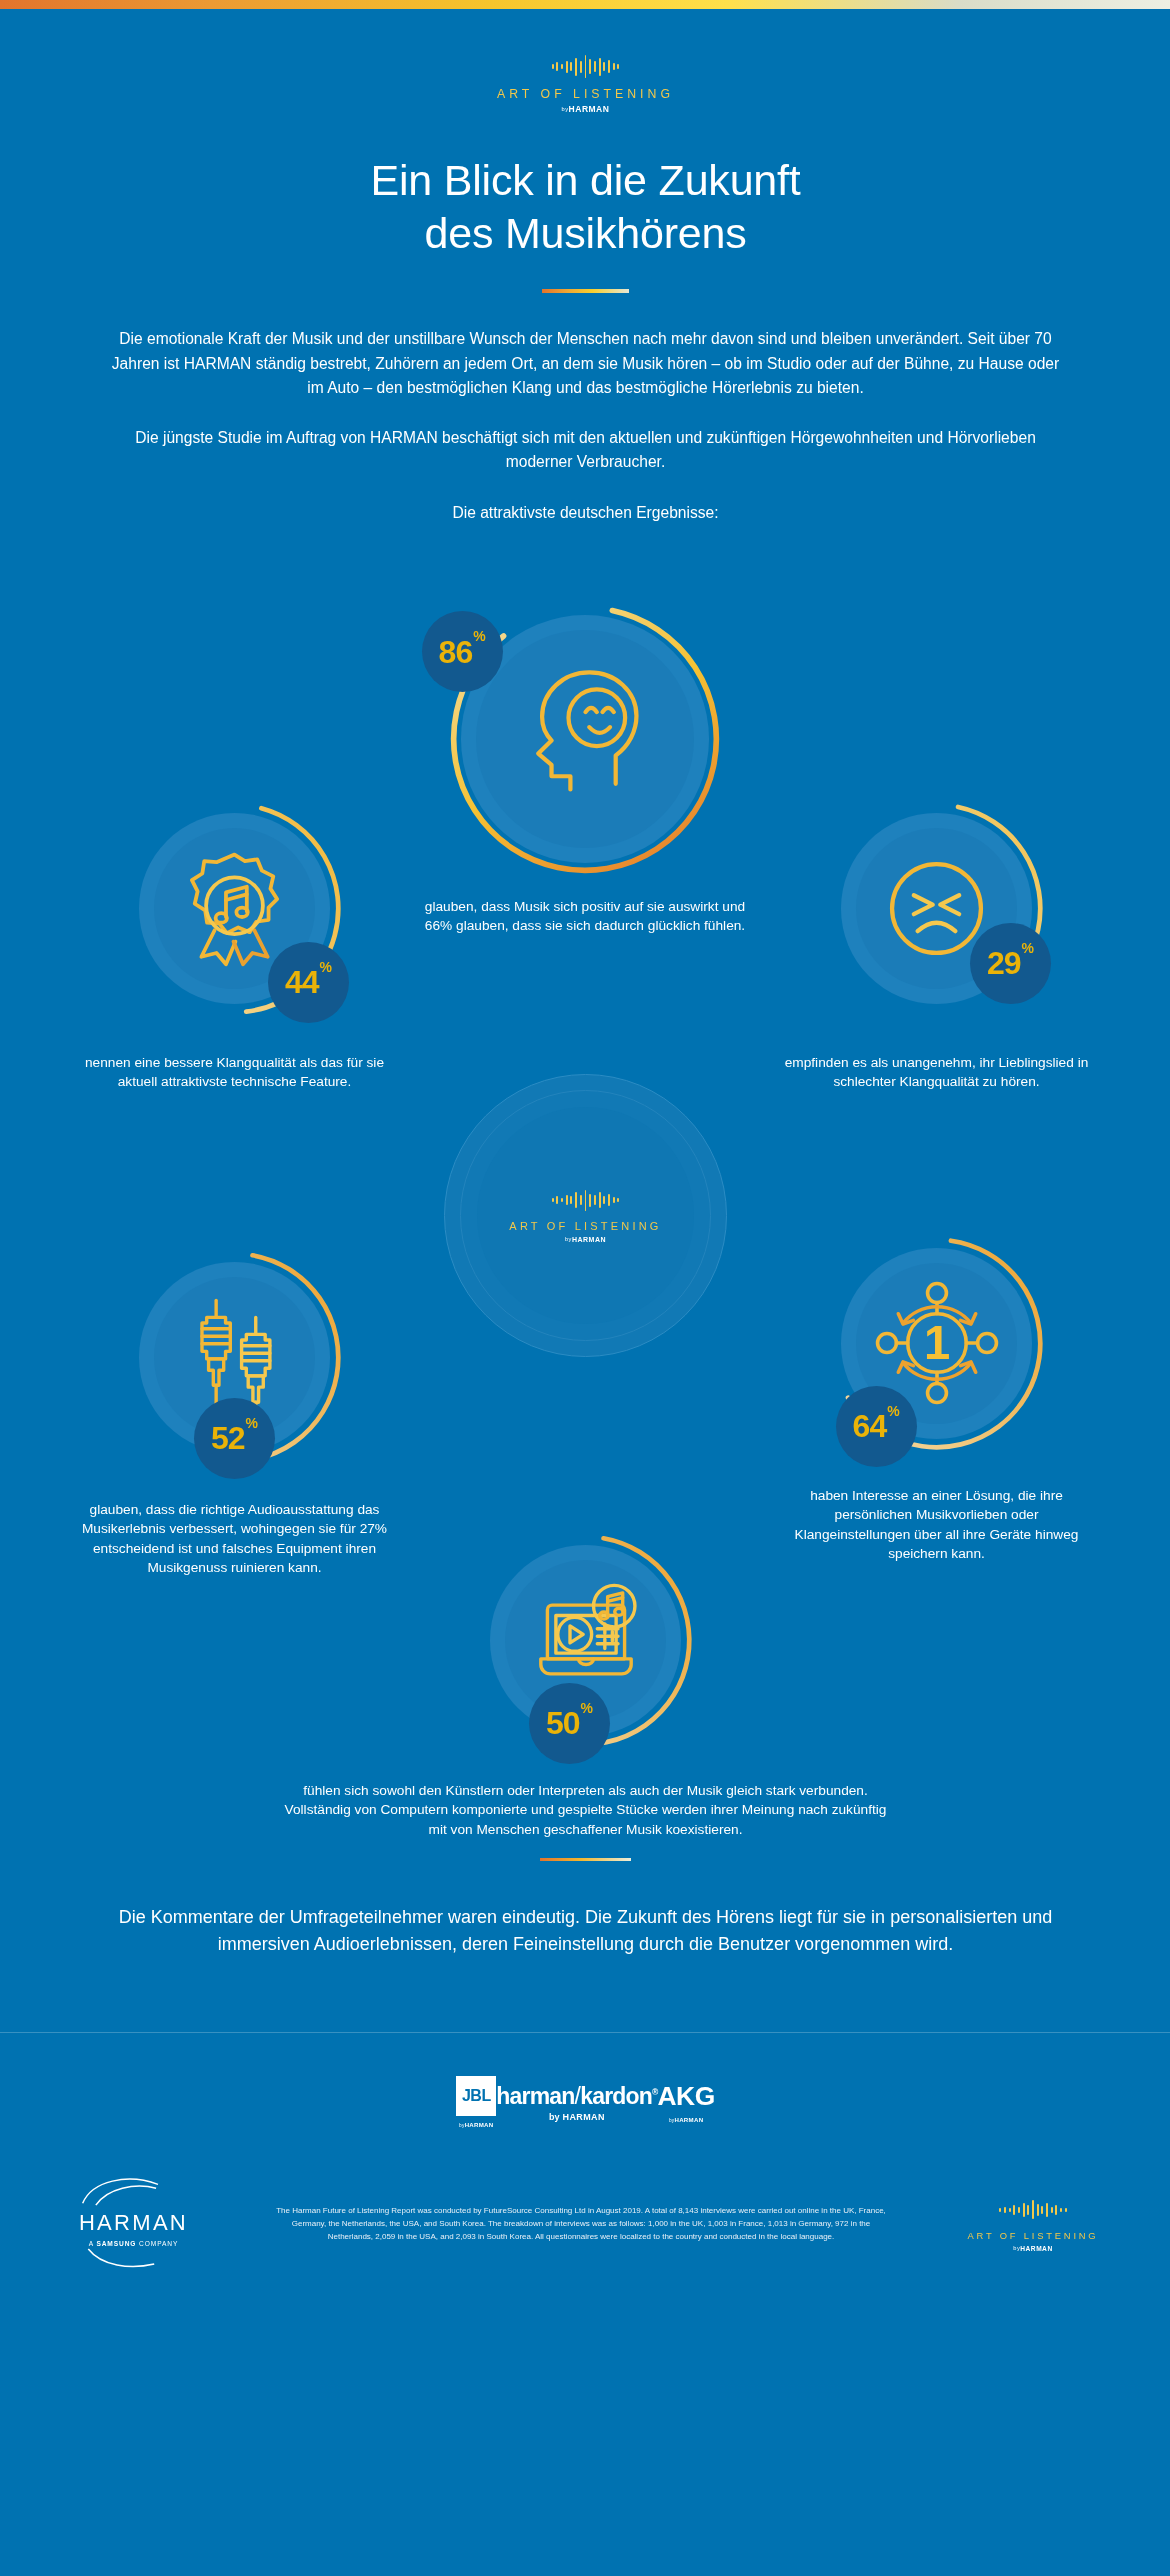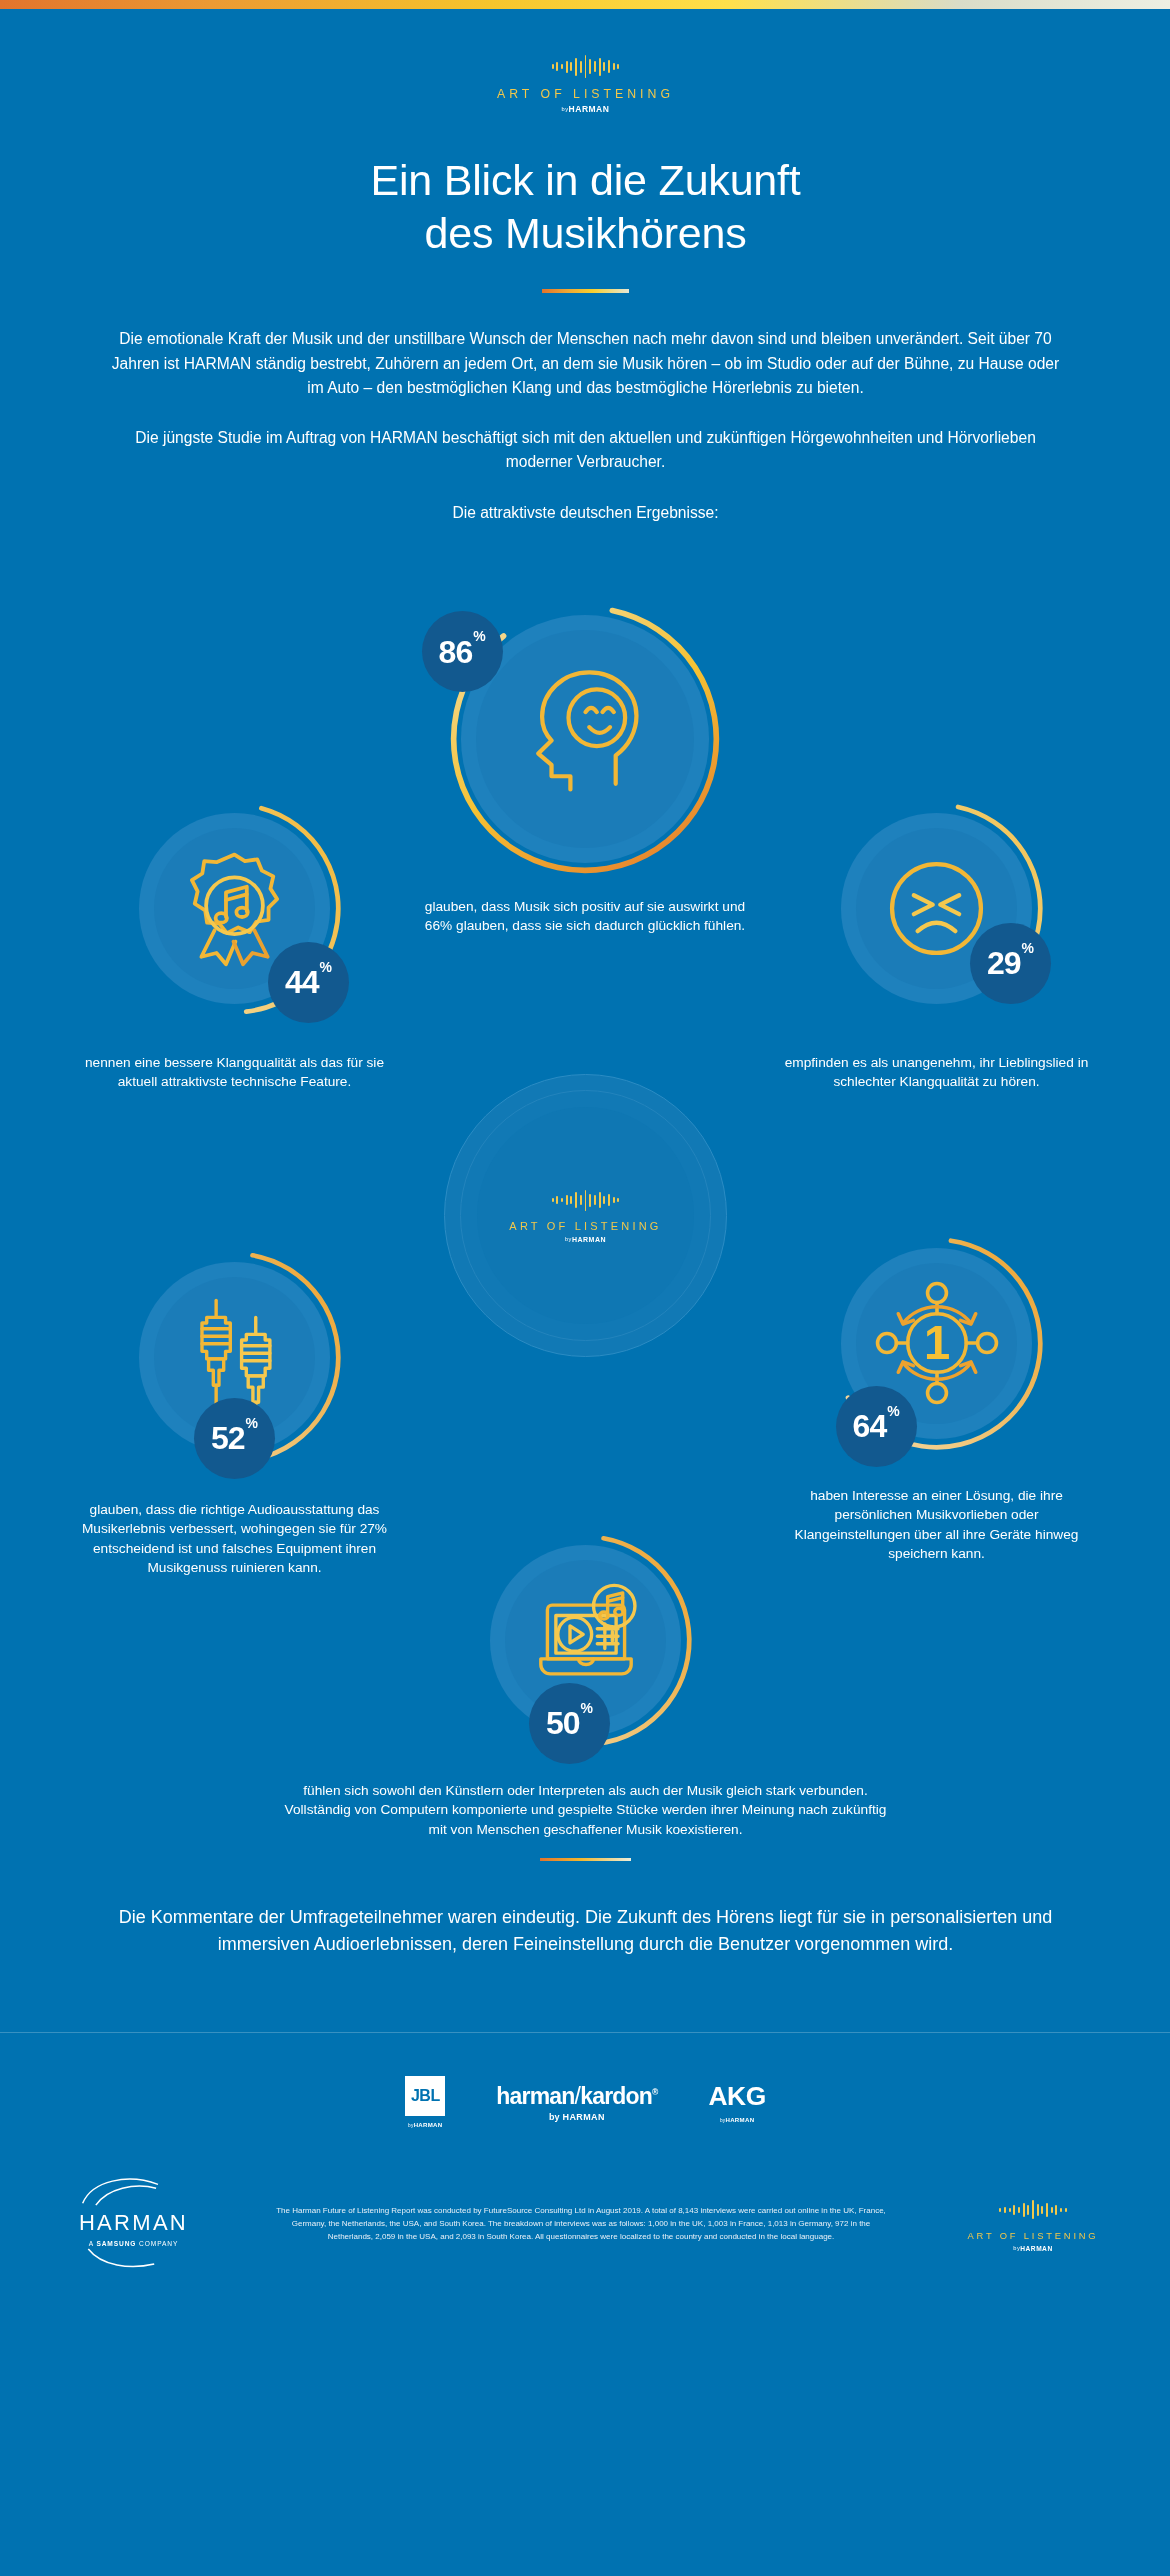--- a/index.html
+++ b/index.html
@@ -138,21 +138,21 @@
   
   .bubble {
     position: absolute;
     width: 81px;
     height: 81px;
     border-radius: 50%;
     background: #12598f;
     display: flex;
     align-items: center;
     justify-content: center;
-    color: #ffffff;
+    color: #eab308;
   }
   .bubble .num {
     font-size: 32px;
     font-weight: bold;
     line-height: 1;
     letter-spacing: -0.9px;
   }
   .bubble .pct {
     font-size: 14px;
     font-weight: bold;
@@ -221,21 +221,20 @@
     width: 1171px;
     height: 0.9px;
     background: rgba(255,255,255,.22);
     margin-top: 74px;
   }
 
   .brands {
     display: flex;
     align-items: center;
     justify-content: center;
-    gap: 51px;
     margin-top: 43px;
   }
   .jbl {
     display: flex;
     flex-direction: column;
     align-items: center;
   }
   .jbl .box {
     width: 40px;
     height: 40px;

